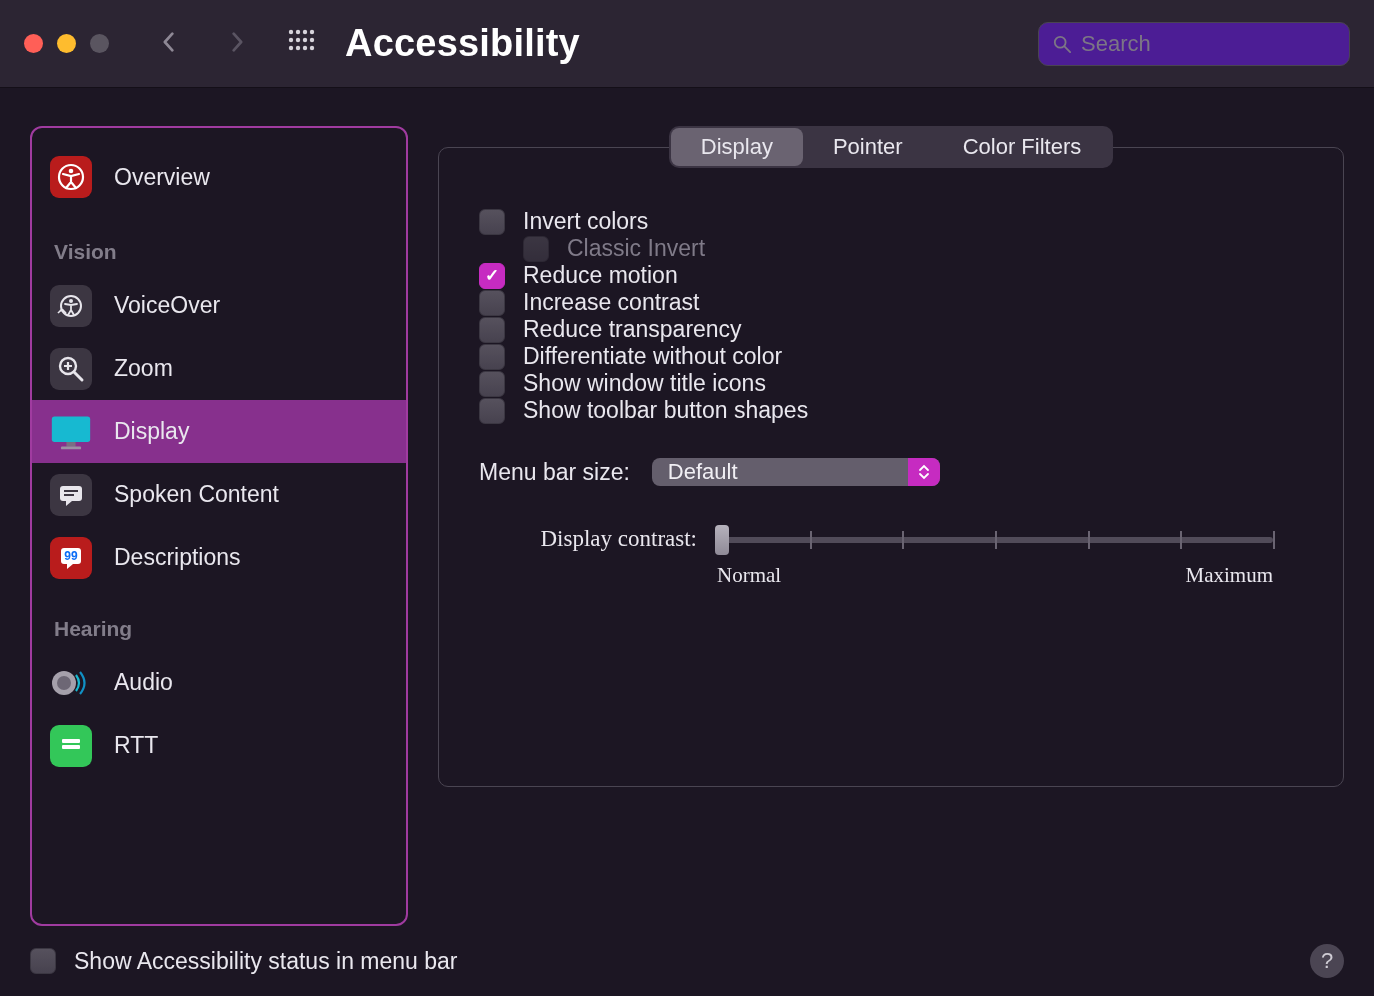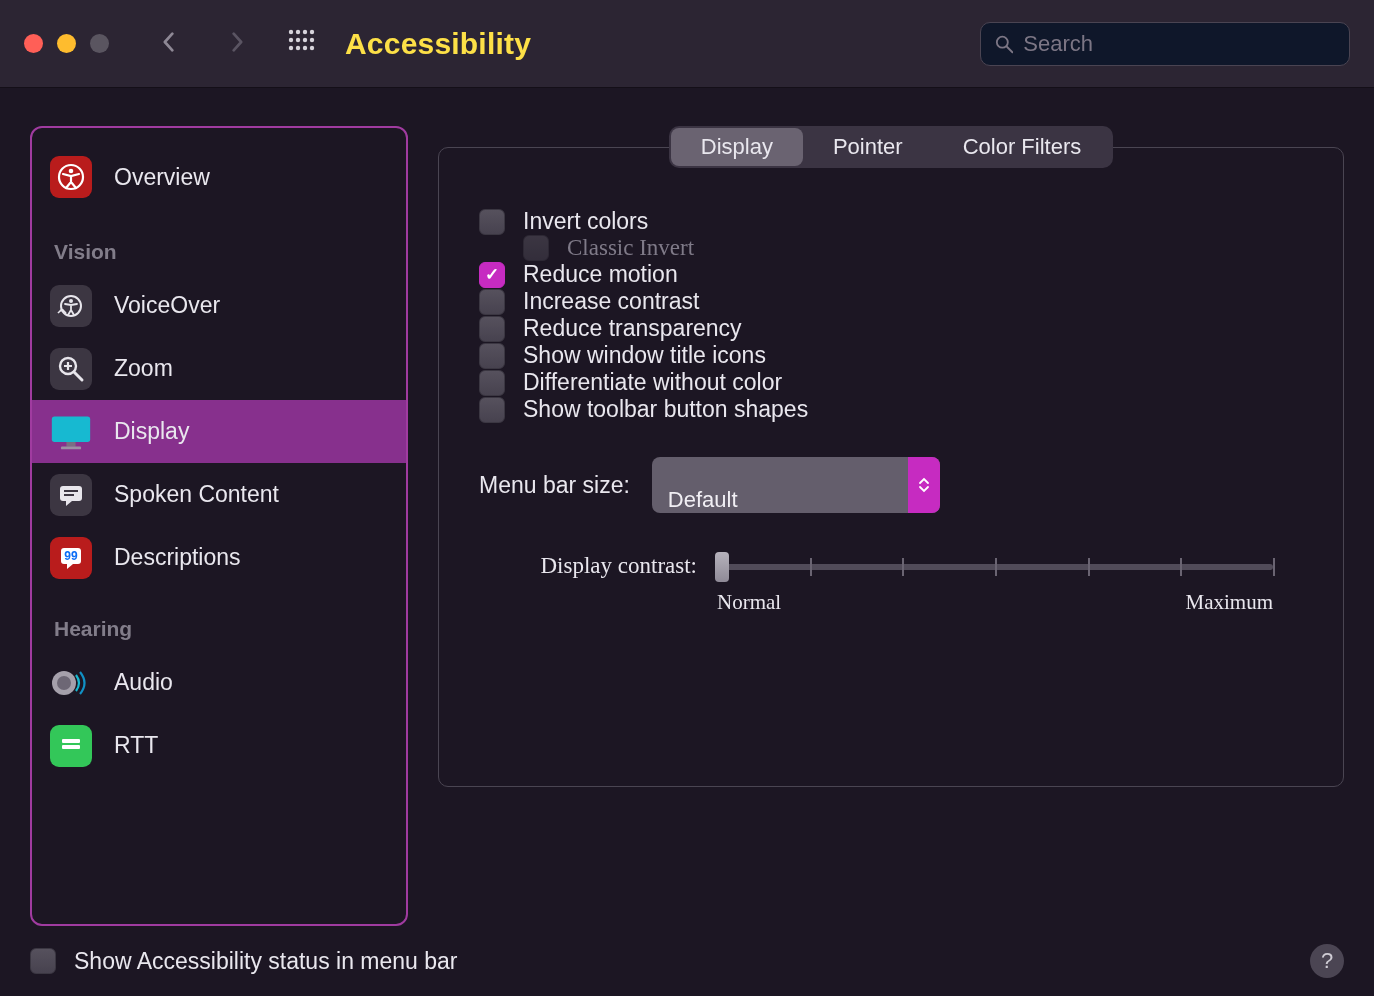--- a/index.html
+++ b/index.html
@@ -22,26 +22,26 @@
     }
     .traffic { display: flex; gap: 14px; margin-right: 50px; }
     .tlight { width: 19px; height: 19px; border-radius: 50%; }
     .tlight.red   { background: #ff5f57; }
     .tlight.yellow{ background: #febc2e; }
     .tlight.gray  { background: #5a5560; }
     .navbtns { display: flex; gap: 48px; margin-right: 40px; }
     .chev { width: 20px; height: 20px; color: #8e8895; }
     .chev.disabled { color: #5a5462; }
     .grid-icon { color: #d7d4dc; margin-right: 30px; }
-    .title { font-size: 30px; font-weight: 700; color: #fde047; letter-spacing: 0.2px; }
+    .title { font-size: 38px; font-weight: 700; color: #ffffff; letter-spacing: 0.2px; }
     .spacer { flex: 1; }
     .searchbox {
       display: flex; align-items: center;
-      width: 370px; height: 44px;
-      background: #0f172a;
+      width: 312px; height: 44px;
+      background: #4c1d95;
       border: 1px solid #4a4452;
       border-radius: 10px;
       padding: 0 14px;
     }
     .searchbox input {
       background: transparent; border: none; outline: none;
       color: #b4aebd; font-size: 22px; width: 100%;
     }
     .searchbox input::placeholder { color: #7c7685; }
     .searchbox .mag { color: #7c7685; margin-right: 10px; }
@@ -108,42 +108,42 @@
       margin-top: -21px;
       border: 1px solid #4a4552;
       border-radius: 10px;
       padding: 60px 30px 40px 40px;
       min-height: 640px;
     }
 
     .cklist { display: flex; flex-direction: column; gap: 0; }
     .ckrow { display: flex; align-items: center; gap: 18px; font-size: 23px; color: #e9e7ee; }
     .ckrow.indent { margin-left: 44px; }
-    .ckrow.disabled { color: #7f7a88; font-family: Liberation Serif, serif; }
+    .ckrow.disabled { color: #7f7a88; }
     .ckbox {
       width: 26px; height: 26px;
       background: linear-gradient(#56515d, #47424f);
       border: 1px solid #3b3742;
       border-radius: 6px;
       flex: none;
       display: flex; align-items: center; justify-content: center;
     }
     .ckbox.checked { background: #c62bc1; border-color: #c62bc1; }
     .ckbox.checked::after { content: "✓"; color: #fff; font-size: 17px; font-weight: 700; }
 
     .selrow {
       margin-top: 34px;
       display: flex; align-items: center; gap: 22px;
       font-size: 23px;
     }
     .selrow .lbl { color: #e9e7ee; }
     .popup {
-      display: flex; align-items: flex-end;
+      display: flex; align-items: center;
       background: #645e6c; border-radius: 8px;
-      height: 56px; width: 288px;
+      height: 28px; width: 288px;
       padding: 0 0 0 16px;
       color: #f1eff4; font-size: 22px;
       position: relative;
     }
     .popup .caret {
       position: absolute; right: 0; top: 0;
       width: 32px; height: 100%;
       background: #c62bc1;
       border-radius: 0 8px 8px 0;
       display: flex; flex-direction: column; align-items: center; justify-content: center;
@@ -373,25 +373,25 @@
         <div class="ckrow">
           <div class="ckbox"></div>
           <span>Increase contrast</span>
         </div>
         <div class="ckrow">
           <div class="ckbox"></div>
           <span>Reduce transparency</span>
         </div>
         <div class="ckrow">
           <div class="ckbox"></div>
+          <span>Differentiate without color</span>
+        </div>
+        <div class="ckrow">
+          <div class="ckbox"></div>
           <span>Show window title icons</span>
-        </div>
-        <div class="ckrow">
-          <div class="ckbox"></div>
-          <span>Differentiate without color</span>
         </div>
         <div class="ckrow">
           <div class="ckbox"></div>
           <span>Show toolbar button shapes</span>
         </div>
       </div>
 
       <div class="selrow">
         <span class="lbl">Menu bar size:</span>
         <div class="popup">

